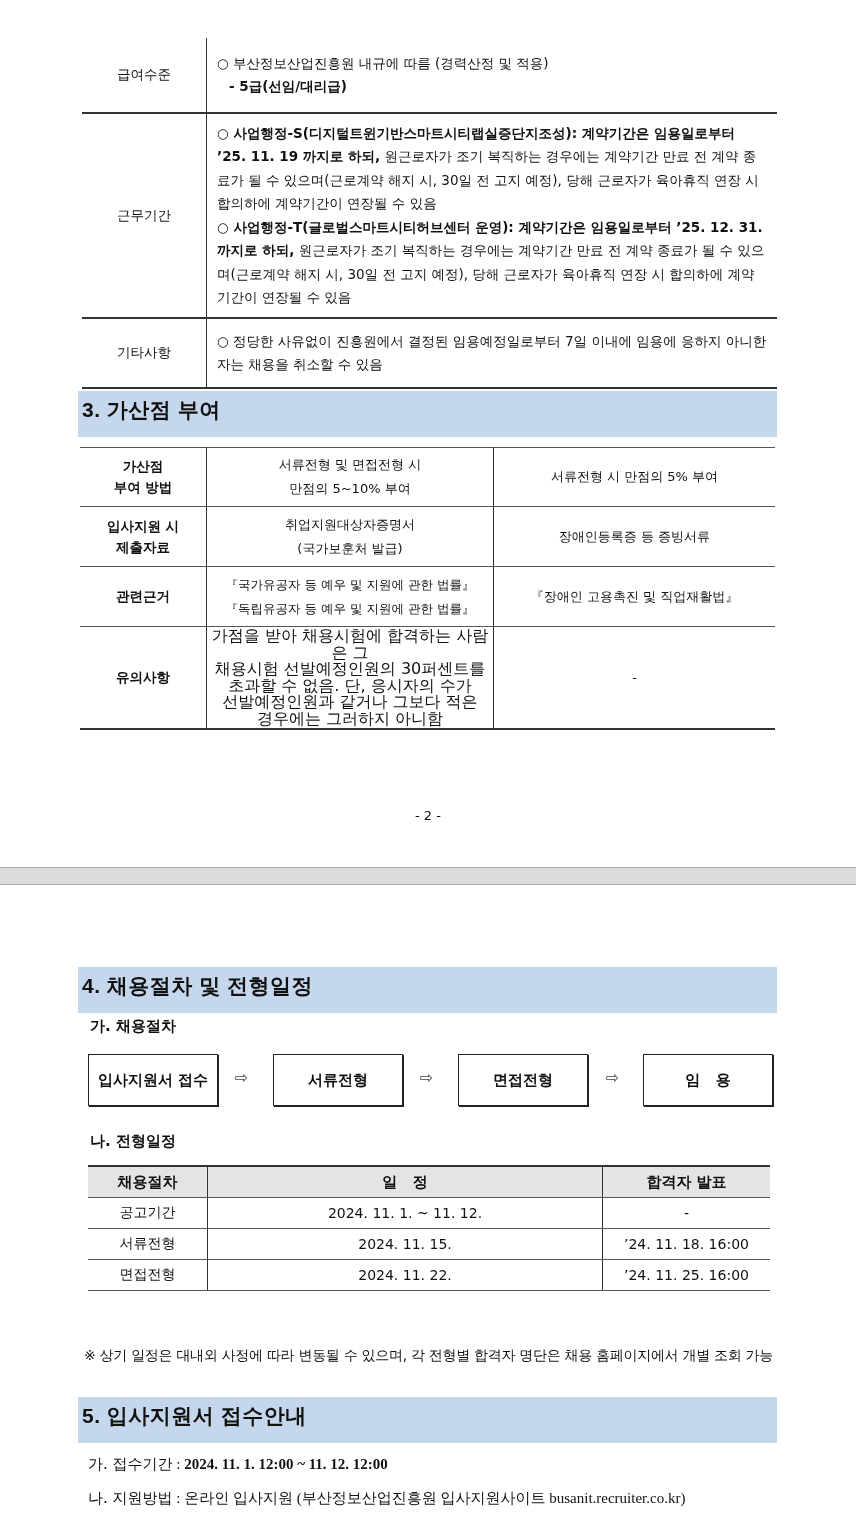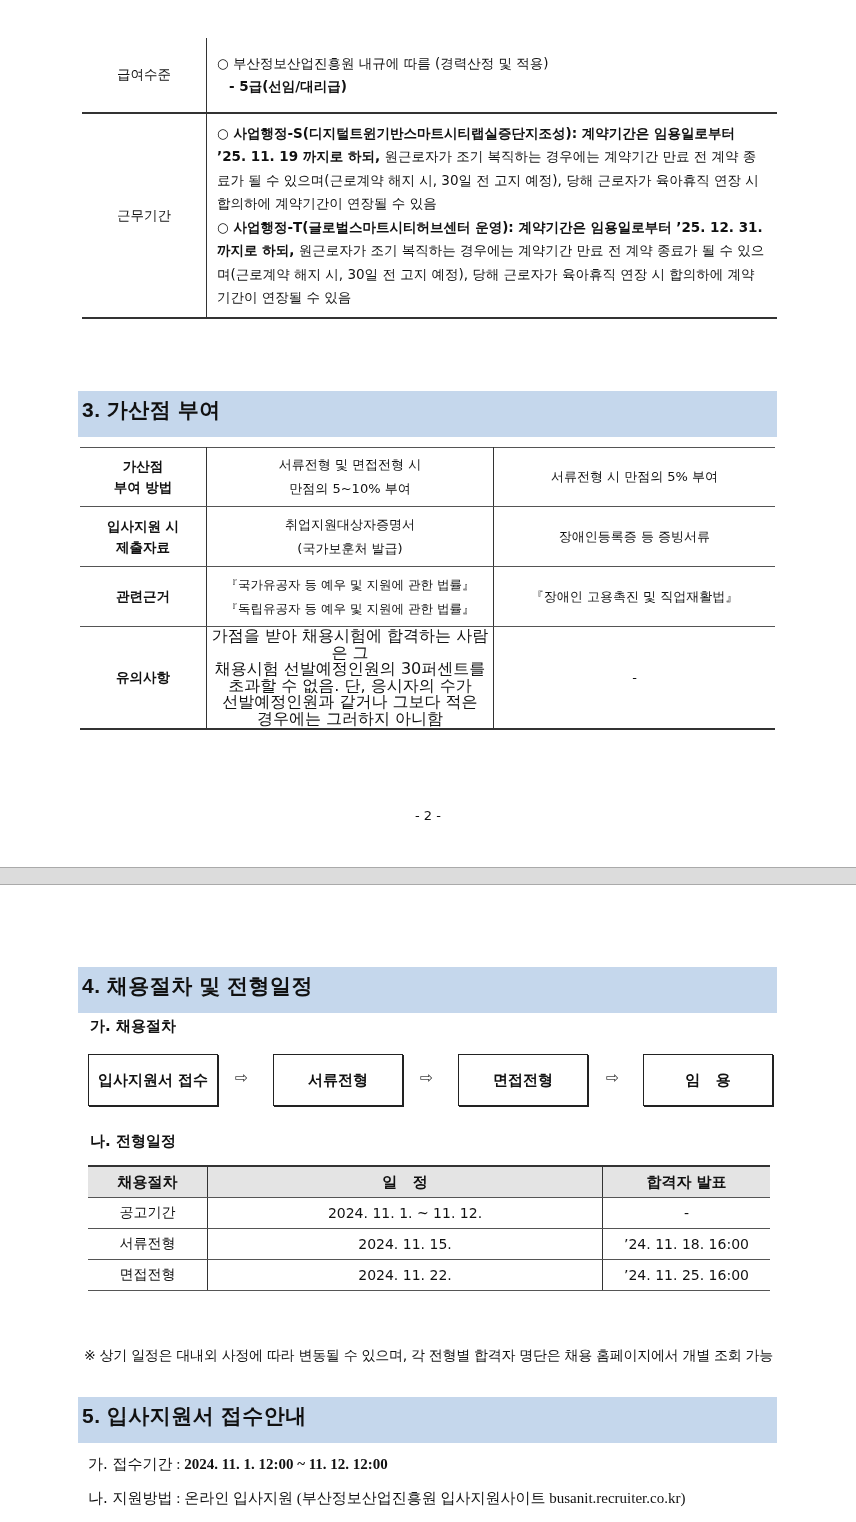--- a/index.html
+++ b/index.html
@@ -61,20 +61,24 @@
   <tr style="height:205px;">
     <td class="label">근무기간</td>
     <td class="body">
       <div style="padding-left:0;">
         <span class="b">○ 사업행정-S(디지털트윈기반스마트시티랩실증단지조성): 계약기간은 임용일로부터 ’25. 11. 19 까지로 하되,</span><span> 원근로자가 조기 복직하는 경우에는 계약기간 만료 전 계약 종료가 될 수 있으며(근로계약 해지 시, 30일 전 고지 예정), 당해 근로자가 육아휴직 연장 시 합의하에 계약기간이 연장될 수 있음</span>
       </div>
       <div>
         <span class="b">○ 사업행정-T(글로벌스마트시티허브센터 운영): 계약기간은 임용일로부터 ’25. 12. 31. 까지로 하되,</span><span> 원근로자가 조기 복직하는 경우에는 계약기간 만료 전 계약 종료가 될 수 있으며(근로계약 해지 시, 30일 전 고지 예정), 당해 근로자가 육아휴직 연장 시 합의하에 계약기간이 연장될 수 있음</span>
       </div>
     </td>
+  </tr>
+  <tr style="height:70px;">
+    <td class="label">기타사항</td>
+    <td class="body">○ 정당한 사유없이 진흥원에서 결정된 임용예정일로부터 7일 이내에 임용에 응하지 아니한 자는 채용을 취소할 수 있음</td>
   </tr>
 </tbody>
   </table>
 
 <div class="section-bar" style="top:391px;">3. 가산점 부여</div>
 
 <table class="bonus">
   <tbody>
   <tr style="height:59px;">
     <td class="c1 lbl" style="white-space:pre-line;line-height:21px;">가산점

